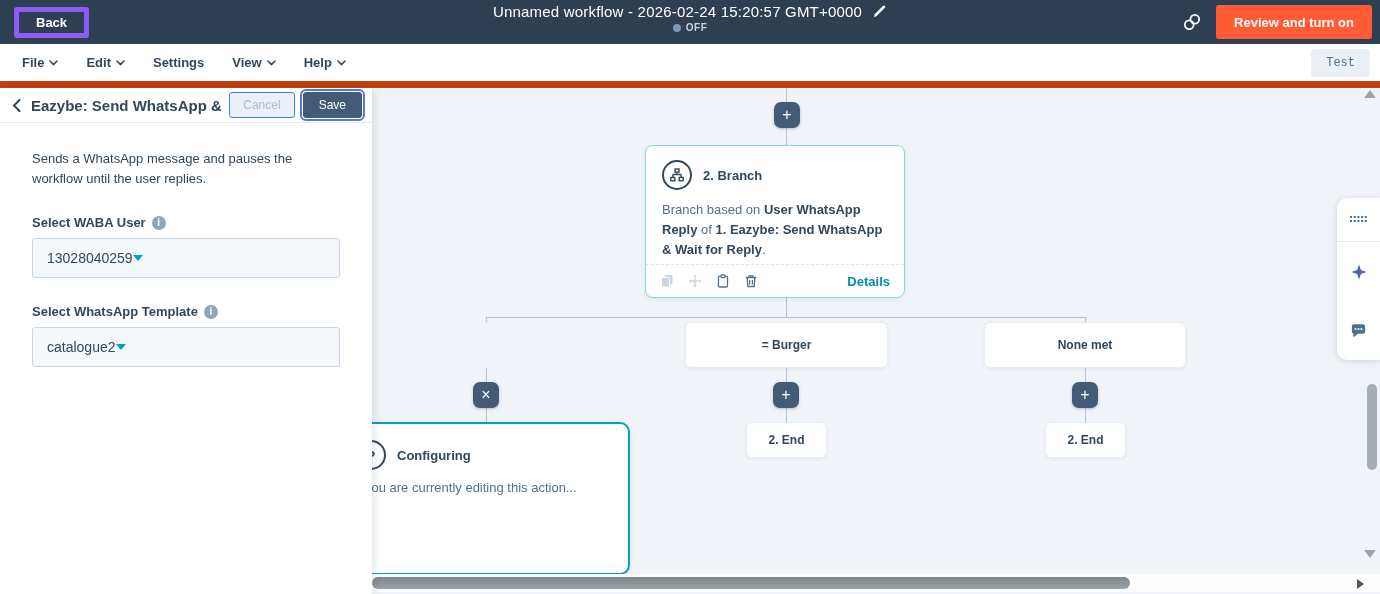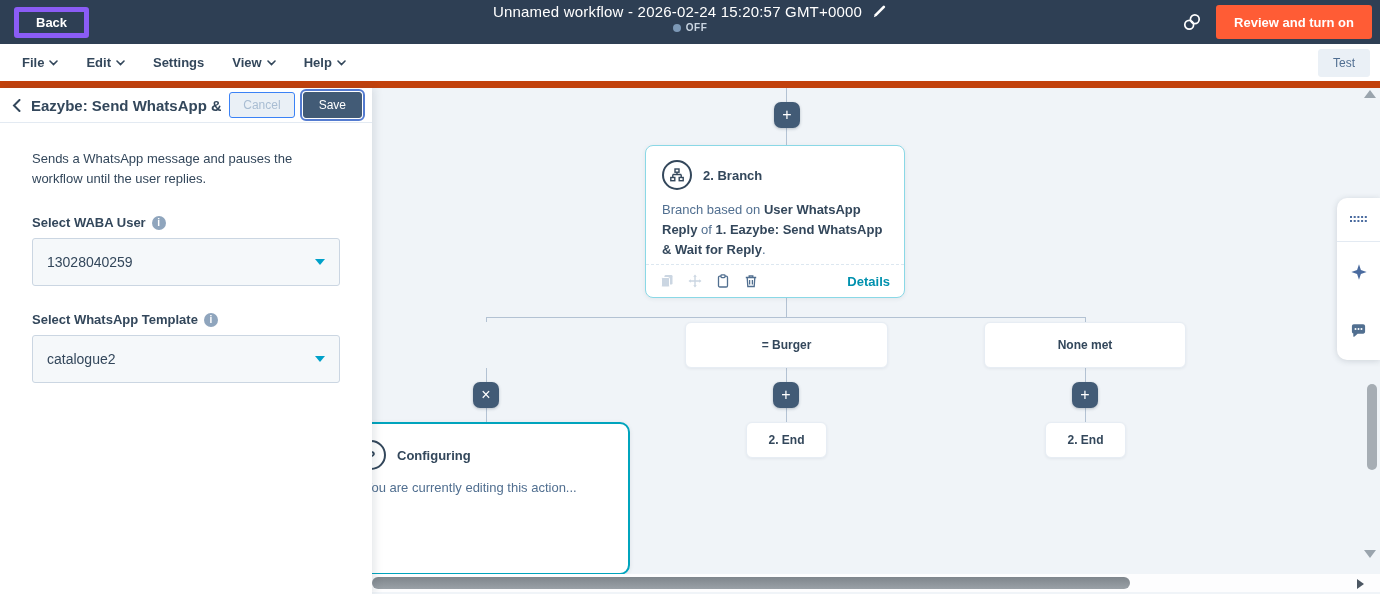--- a/index.html
+++ b/index.html
@@ -23,21 +23,21 @@
   .review-btn { height:34px; padding:0 18px; background:#ff5c35; color:#fff; border:none; border-radius:3px;
     font-weight:700; font-size:13px; cursor:pointer; font-family:inherit; }
 
   
   .menubar { position:absolute; top:44px; left:0; width:1380px; height:44px; background:#fff; border-bottom:7px solid #c2410c;
     display:flex; align-items:center; }
   .menu-left { display:flex; align-items:center; gap:28px; padding-left:22px; }
   .menu-item { display:flex; align-items:center; gap:5px; color:#33475b; font-size:13px; font-weight:700; cursor:pointer; }
   .menu-right { position:absolute; right:10px; display:flex; align-items:center; gap:8px; }
   .lt-btn { background:#eaf0f6; border:1px solid #eaf0f6; border-radius:3px; color:#506e91; font-size:12px; font-weight:400;
-    padding:6px 14px; cursor:pointer; display:flex; align-items:center; gap:7px; font-family:Liberation Sans, sans-serif; }
+    padding:6px 14px; cursor:pointer; display:flex; align-items:center; gap:7px; font-family:Liberation Mono, monospace; }
   .tri-down-sm { width:0; height:0; border-left:4px solid transparent; border-right:4px solid transparent; border-top:5px solid #506e91; }
 
   
   .main { position:absolute; top:88px; left:0; width:1380px; height:506px; background:#f0f4f8; }
 
   
   .cline { position:absolute; background:#b3c2d3; }
 
   
   .node-btn { position:absolute; width:26px; height:26px; background:#425b76; border:none; border-radius:7px; color:#fff;
@@ -99,22 +99,22 @@
   .panel-title { font-size:15px; font-weight:700; color:#33475b; white-space:nowrap; overflow:hidden; flex:1; }
   .cancel-btn { background:#eaf0f6; border:1px solid #3b82f6; color:#a9bdd3; font-size:12px; padding:5px 13px;
     border-radius:3px; cursor:default; font-family:inherit; }
   .save-btn { background:#425b76; border:1px solid #425b76; color:#fff; font-size:12px; padding:5px 15px; border-radius:3px;
     cursor:pointer; outline:2px solid #547bd0; outline-offset:1px; font-family:inherit; }
   .panel-body { padding:26px 32px 0 32px; }
   .panel-desc { font-size:13px; line-height:20px; color:#33475b; }
   .field-label { margin-top:26px; display:flex; align-items:center; gap:6px; font-size:13px; font-weight:700; color:#33475b; }
   .info-ic { width:14px; height:14px; border-radius:50%; background:#8fa5bd; color:#fff; font-size:10px; font-weight:700;
     display:inline-flex; align-items:center; justify-content:center; font-style:normal; }
-  .select-box { margin-top:8px; height:48px; background:#f5f8fa; border:1px solid #cbd6e2; border-radius:3px;
-    display:flex; align-items:center; justify-content:space-between; padding:0 14px; font-size:14px; color:#33475b; cursor:pointer; }
+  .select-box { margin-top:8px; height:40px; background:#f5f8fa; border:1px solid #cbd6e2; border-radius:3px;
+    display:flex; align-items:center; padding:0 14px; font-size:14px; color:#33475b; cursor:pointer; }
   .sel-caret { width:0; height:0; border-left:5px solid transparent; border-right:5px solid transparent; border-top:6px solid #00a1c9; }
 </style>
 </head>
 <body>
 
 <div class="app">
 
   <header class="topbar">
     <button class="back-btn">Back</button>
     <div class="title-block">

